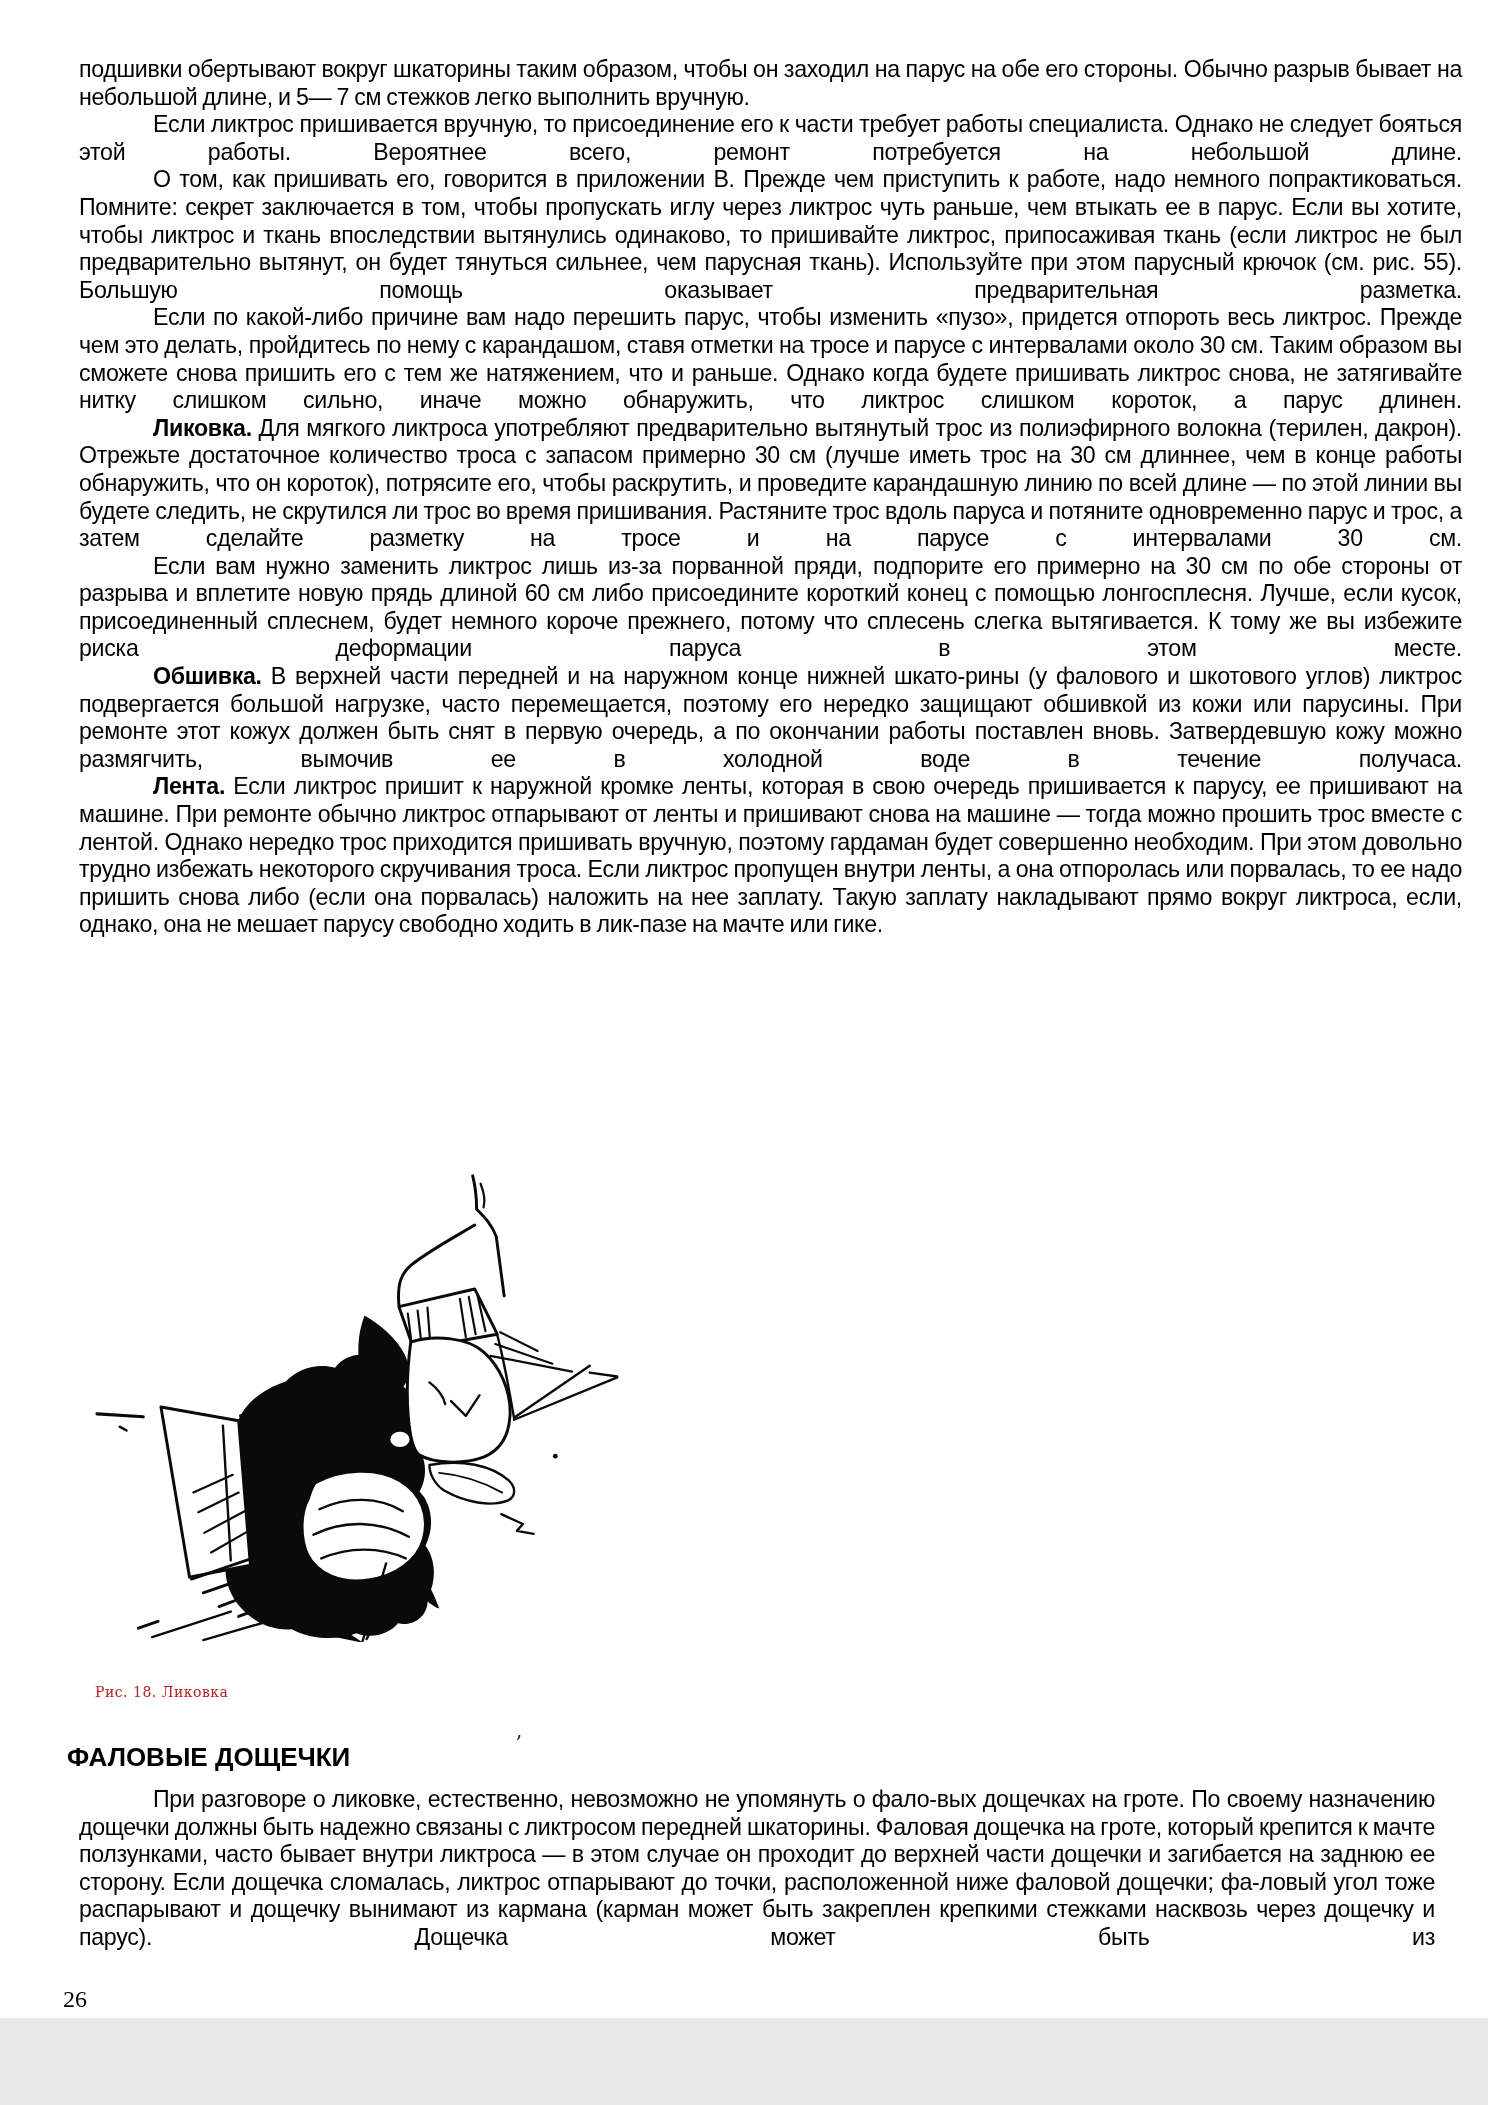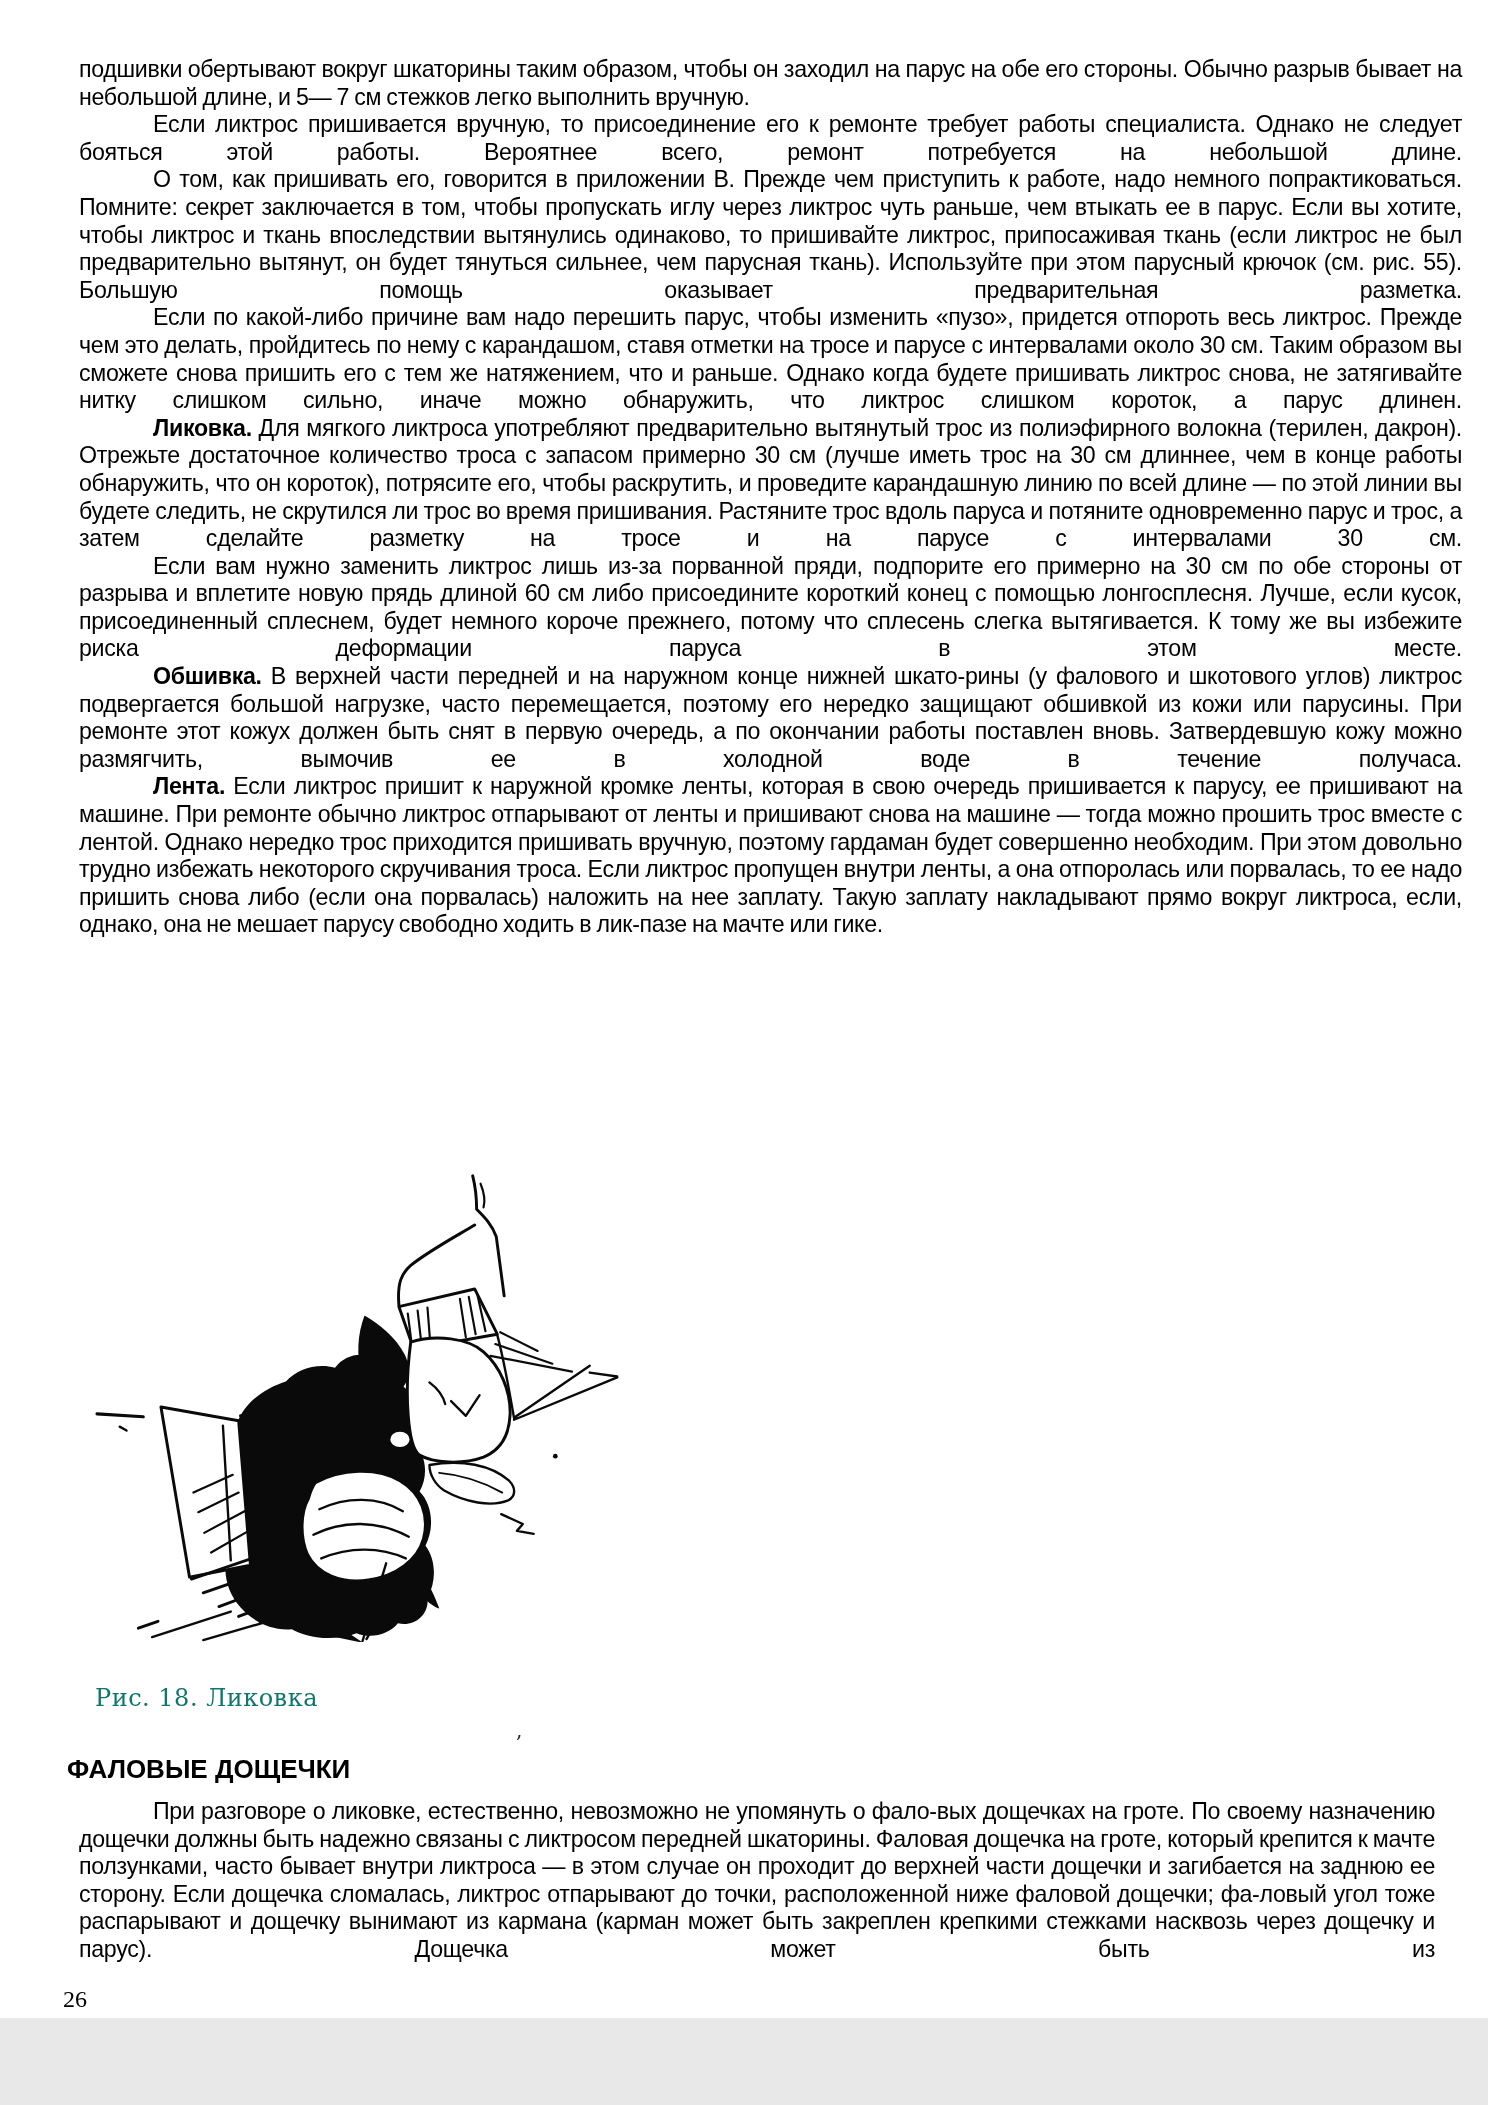--- a/index.html
+++ b/index.html
@@ -33,23 +33,23 @@
     font-weight: bold;
     letter-spacing: 0;
     margin: 38px 0 18px 0;
   }
   .bottom { position: absolute; left: 67px; right: 53px; top: 1158px; }
   .figure-svg { display: block; margin: 10px 0 0 16px; width: 566px; height: 474px; }
   .figure-svg path, .figure-svg line { vector-effect: none; }
   .caption {
     margin: 42px 0 0 28px;
     font-family: "DejaVu Serif", serif;
-    font-size: 24px;
+    font-size: 14px;
     letter-spacing: 0.5px;
-    color: #0f766e;
+    color: #b91c1c;
     font-weight: 500;
   }
   .bottom .sec-h { margin: 42px 0 14px 0; }
   .pageno {
     position: absolute;
     left: 63px;
     top: 1986px;
     font-family: "Liberation Serif", serif;
     font-size: 24px;
     color: #000;
@@ -64,21 +64,21 @@
   }
 </style>
 </head>
 <body>
 
 <main class="page">
 
   <p class="body-p no-indent">подшивки обертывают вокруг шкаторины таким образом, чтобы он заходил на парус на обе его стороны. Обычно разрыв бывает на небольшой длине, и 5— 7 см стежков легко выполнить вручную.</p>
 
 
-  <p class="body-p jl"><b class="lead"></b><span>Если ликтрос пришивается вручную, то присоединение его к ремонте требует работы специалиста. Однако не следует бояться этой работы. Вероятнее всего, ремонт потребуется на небольшой длине.</span></p>
+  <p class="body-p jl"><b class="lead"></b><span>Если ликтрос пришивается вручную, то присоединение его к части требует работы специалиста. Однако не следует бояться этой работы. Вероятнее всего, ремонт потребуется на небольшой длине.</span></p>
   <p class="body-p jl"><b class="lead"></b><span>О том, как пришивать его, говорится в приложении В. Прежде чем приступить к работе, надо немного попрактиковаться. Помните: секрет заключается в том, чтобы пропускать иглу через ликтрос чуть раньше, чем втыкать ее в парус. Если вы хотите, чтобы ликтрос и ткань впоследствии вытянулись одинаково, то пришивайте ликтрос, припосаживая ткань (если ликтрос не был предварительно вытянут, он будет тянуться сильнее, чем парусная ткань). Используйте при этом парусный крючок (см. рис. 55). Большую помощь оказывает предварительная разметка.</span></p>
   <p class="body-p jl"><b class="lead"></b><span>Если по какой-либо причине вам надо перешить парус, чтобы изменить «пузо», придется отпороть весь ликтрос. Прежде чем это делать, пройдитесь по нему с карандашом, ставя отметки на тросе и парусе с интервалами около 30 см. Таким образом вы сможете снова пришить его с тем же натяжением, что и раньше. Однако когда будете пришивать ликтрос снова, не затягивайте нитку слишком сильно, иначе можно обнаружить, что ликтрос слишком короток, а парус длинен.</span></p>
   <p class="body-p jl"><b class="lead">Ликовка.</b><span> Для мягкого ликтроса употребляют предварительно вытянутый трос из полиэфирного волокна (терилен, дакрон). Отрежьте достаточное количество троса с запасом примерно 30 см (лучше иметь трос на 30 см длиннее, чем в конце работы обнаружить, что он короток), потрясите его, чтобы раскрутить, и проведите карандашную линию по всей длине — по этой линии вы будете следить, не скрутился ли трос во время пришивания. Растяните трос вдоль паруса и потяните одновременно парус и трос, а затем сделайте разметку на тросе и на парусе с интервалами 30 см.</span></p>
   <p class="body-p jl"><b class="lead"></b><span>Если вам нужно заменить ликтрос лишь из-за порванной пряди, подпорите его примерно на 30 см по обе стороны от разрыва и вплетите новую прядь длиной 60 см либо присоедините короткий конец с помощью лонгосплесня. Лучше, если кусок, присоединенный сплеснем, будет немного короче прежнего, потому что сплесень слегка вытягивается. К тому же вы избежите риска деформации паруса в этом месте.</span></p>
   <p class="body-p jl"><b class="lead">Обшивка.</b><span> В верхней части передней и на наружном конце нижней шкато-рины (у фалового и шкотового углов) ликтрос подвергается большой нагрузке, часто перемещается, поэтому его нередко защищают обшивкой из кожи или парусины. При ремонте этот кожух должен быть снят в первую очередь, а по окончании работы поставлен вновь. Затвердевшую кожу можно размягчить, вымочив ее в холодной воде в течение получаса.</span></p>
   <p class="body-p"><b class="lead">Лента.</b><span> Если ликтрос пришит к наружной кромке ленты, которая в свою очередь пришивается к парусу, ее пришивают на машине. При ремонте обычно ликтрос отпарывают от ленты и пришивают снова на машине — тогда можно прошить трос вместе с лентой. Однако нередко трос приходится пришивать вручную, поэтому гардаман будет совершенно необходим. При этом довольно трудно избежать некоторого скручивания троса. Если ликтрос пропущен внутри ленты, а она отпоролась или порвалась, то ее надо пришить снова либо (если она порвалась) наложить на нее заплату. Такую заплату накладывают прямо вокруг ликтроса, если, однако, она не мешает парусу свободно ходить в лик-пазе на мачте или гике.</span></p>
 
   <div class="bottom">
 
     <svg class="figure-svg" viewBox="0 0 575 482" xmlns="http://www.w3.org/2000/svg" fill="none" stroke="#0a0a0a" stroke-width="2.6" stroke-linecap="round" stroke-linejoin="round">

